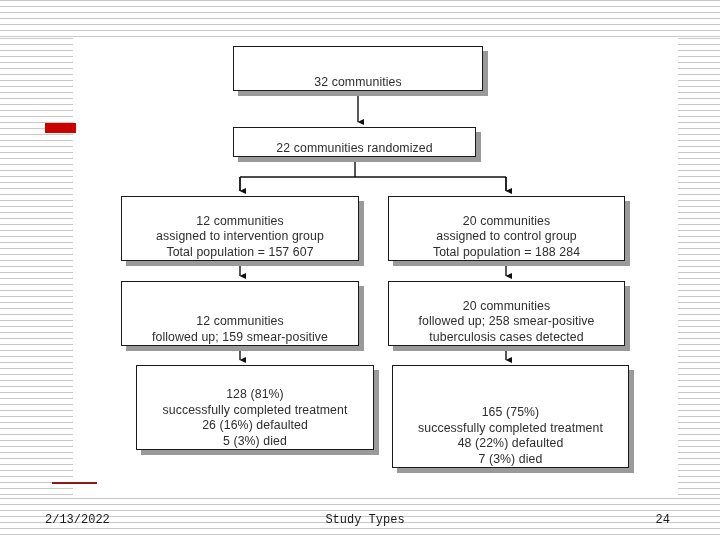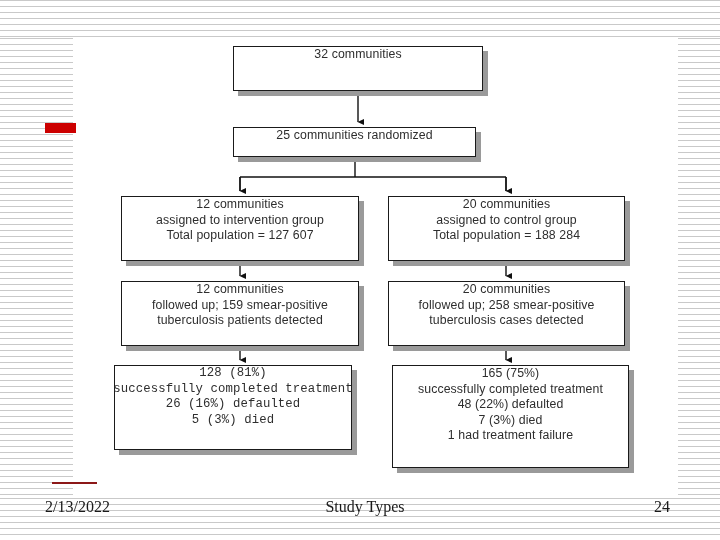--- a/index.html
+++ b/index.html
@@ -65,55 +65,55 @@
   
   .fbox {
     position: absolute;
     background: #ffffff;
     border: 1.6px solid #1a1a1a;
     box-shadow: 5px 5px 0 0 #9a9a9a;
     box-sizing: border-box;
     display: flex;
     flex-direction: column;
     align-items: center;
-    justify-content: flex-start;
+    justify-content: flex-end;
     text-align: center;
     color: #2e2e2e;
     font-size: 12.3px;
     line-height: 15.5px;
     letter-spacing: 0.1px;
     font-family: "Liberation Sans", sans-serif;
   }
   .fbox .ln { display: block; white-space: nowrap; }
 
   
   #box-enrollment   { left: 233px; top: 46px;  width: 250px; height: 45px; }
   #box-randomized   { left: 233px; top: 127px; width: 243px; height: 30px; }
   #box-intervention { left: 121px; top: 196px; width: 238px; height: 65px; }
   #box-control      { left: 388px; top: 196px; width: 237px; height: 65px; }
   #box-int-followup { left: 121px; top: 281px; width: 238px; height: 65px; }
   #box-ctl-followup { left: 388px; top: 281px; width: 237px; height: 65px; }
-  #box-int-outcome  { left: 114px; top: 365px; width: 238px; height: 85px; font-family: Liberation Mono, monospace; }
+  #box-int-outcome  { left: 136px; top: 365px; width: 238px; height: 85px; }
   #box-ctl-outcome  { left: 392px; top: 365px; width: 237px; height: 103px; }
 
   
   #connectors {
     position: absolute;
     left: 0; top: 0;
     width: 720px; height: 540px;
     pointer-events: none;
   }
 
   
   .footer {
     position: absolute;
-    top: 497px;
+    top: 510px;
     height: 20px;
-    font-family: Liberation Serif, serif;
-    font-size: 16px;
+    font-family: Liberation Mono, monospace;
+    font-size: 12px;
     color: #1a1a1a;
     display: flex;
     align-items: center;
     background: transparent;
   }
   #footer-date   { left: 45px;  width: 140px; justify-content: flex-start; }
   #footer-title  { left: 290px; width: 150px; justify-content: center; }
   #footer-number { left: 610px; width: 60px;  justify-content: flex-end; }
 </style>
 </head>
@@ -151,59 +151,57 @@
     <line x1="240" y1="346" x2="240" y2="360" stroke="#111111" stroke-width="1.4" marker-end="url(#arrowhead)"></line>
 
     <line x1="506" y1="346" x2="506" y2="360" stroke="#111111" stroke-width="1.4" marker-end="url(#arrowhead)"></line>
   </svg>
 
   <div class="fbox" id="box-enrollment">
     <span class="ln">32 communities</span>
   </div>
 
   <div class="fbox" id="box-randomized">
-    <span class="ln">25 communities randomized</span>
+    <span class="ln">22 communities randomized</span>
   </div>
 
   <div class="fbox" id="box-intervention">
     <span class="ln">12 communities</span>
     <span class="ln">assigned to intervention group</span>
-    <span class="ln">Total population = 127 607</span>
+    <span class="ln">Total population = 157 607</span>
   </div>
 
   <div class="fbox" id="box-control">
     <span class="ln">20 communities</span>
     <span class="ln">assigned to control group</span>
     <span class="ln">Total population = 188 284</span>
   </div>
 
   <div class="fbox" id="box-int-followup">
     <span class="ln">12 communities</span>
     <span class="ln">followed up; 159 smear-positive</span>
-    <span class="ln">tuberculosis patients detected</span>
   </div>
 
   <div class="fbox" id="box-ctl-followup">
     <span class="ln">20 communities</span>
     <span class="ln">followed up; 258 smear-positive</span>
     <span class="ln">tuberculosis cases detected</span>
   </div>
 
   <div class="fbox" id="box-int-outcome">
     <span class="ln">128 (81%)</span>
     <span class="ln">successfully completed treatment</span>
     <span class="ln">26 (16%) defaulted</span>
     <span class="ln">5 (3%) died</span>
   </div>
 
   <div class="fbox" id="box-ctl-outcome">
     <span class="ln">165 (75%)</span>
     <span class="ln">successfully completed treatment</span>
     <span class="ln">48 (22%) defaulted</span>
     <span class="ln">7 (3%) died</span>
-    <span class="ln">1 had treatment failure</span>
   </div>
 
   <div class="footer" id="footer-date">2/13/2022</div>
   <div class="footer" id="footer-title">Study Types</div>
   <div class="footer" id="footer-number">24</div>
 
 </div>
 
 </body></html>

